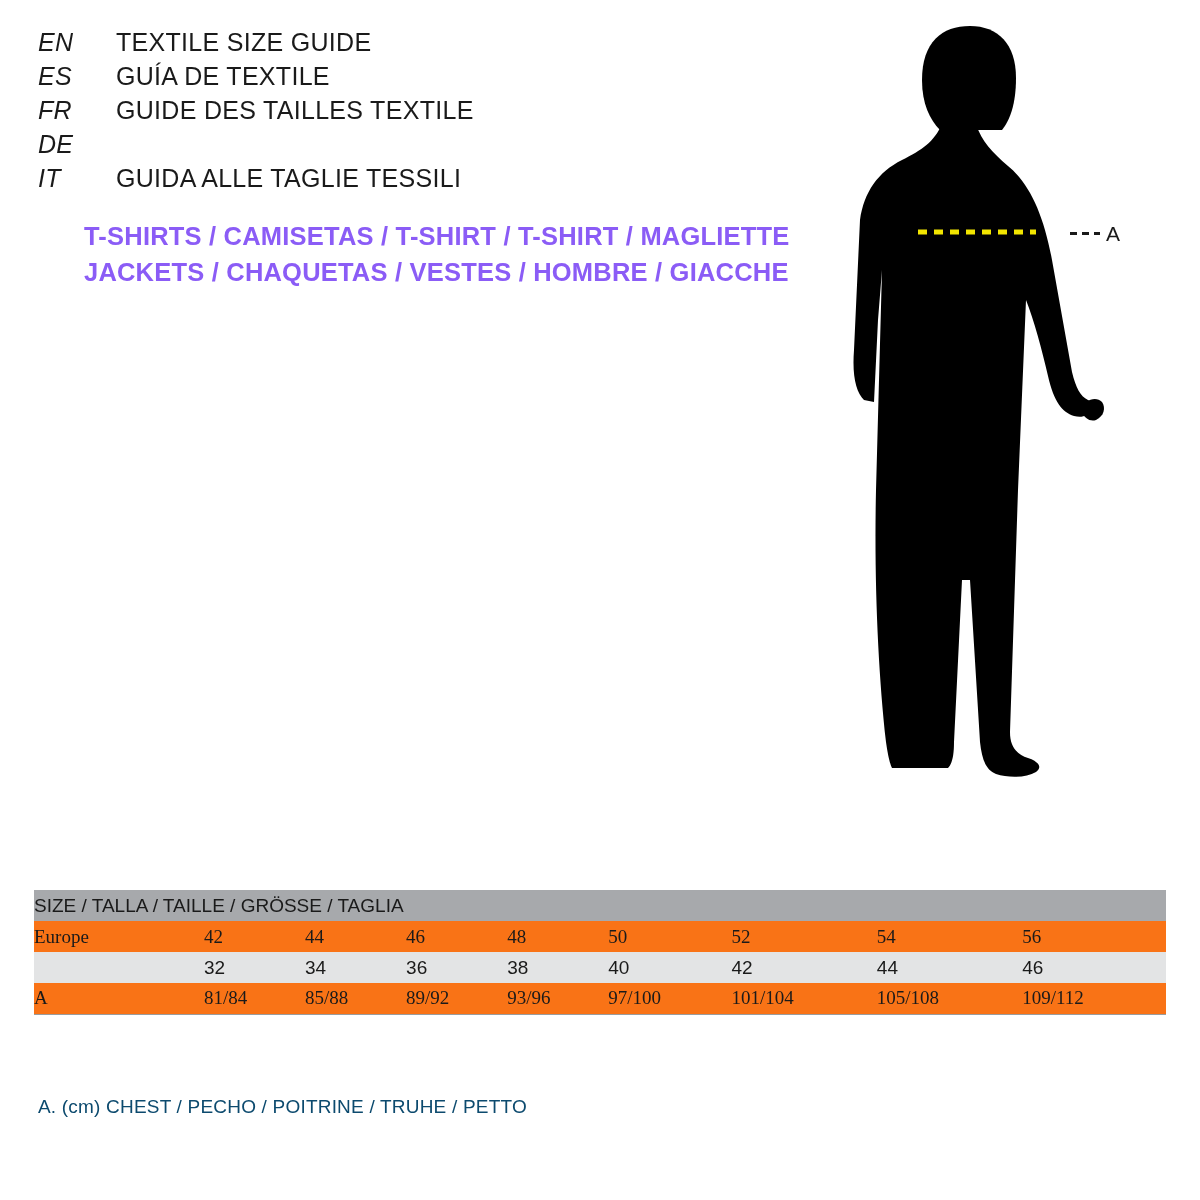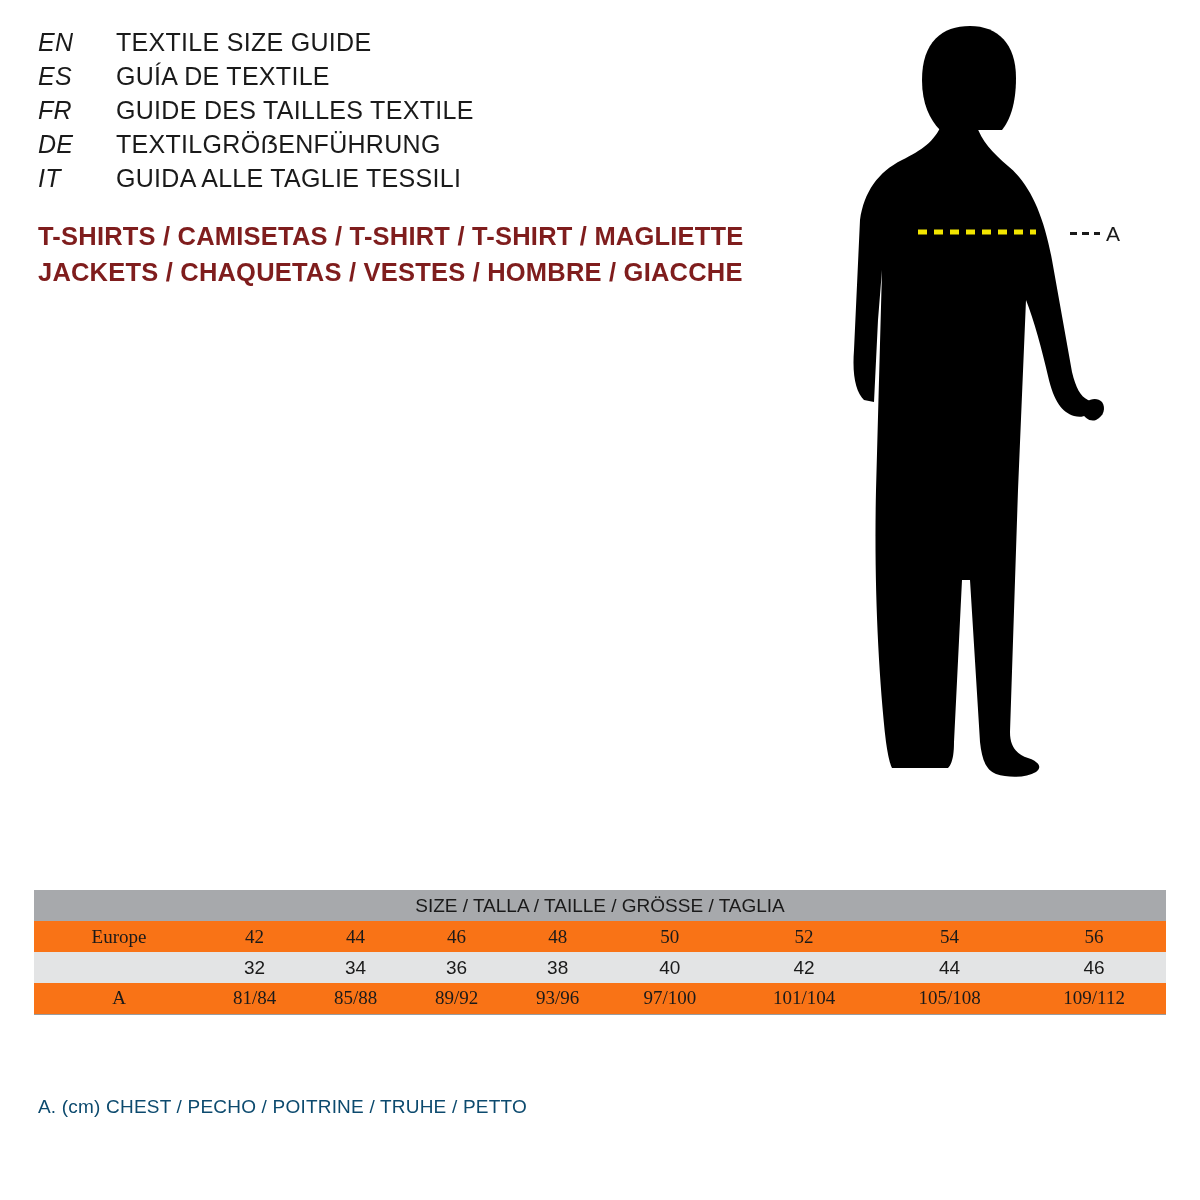--- a/index.html
+++ b/index.html
@@ -43,21 +43,22 @@
   .garment-lines {
     position: absolute;
     left: 38px; top: 218px;
     width: 760px;
   }
   .garment-line {
     font-size: 25.5px;
     font-weight: bold;
     letter-spacing: 0.2px;
     line-height: 36px;
-    color: #7f1d1d;
+    color: #8b5cf6;
+    margin-left: 46px;
   }
 
   
   .figure-wrap {
     position: absolute;
     left: 830px; top: 20px;
     width: 340px; height: 770px;
   }
   .figure-wrap svg { display: block; }
 
@@ -88,21 +89,21 @@
     position: absolute;
     left: 34px; top: 890px;
     width: 1132px;
     border-collapse: collapse;
     font-size: 19px;
   }
   table.size-table th, table.size-table td {
     padding: 0;
     height: 31px;
     font-weight: normal;
-    text-align: center;
+    text-align: left;
     color: #1a1a1a;
   }
   .row-head td {
     background: #a7a9ac;
     text-align: left;
     padding-left: 8px;
     font-size: 19px;
     color: #1a1a1a;
     height: 33px;
   }
@@ -136,21 +137,20 @@
     <div class="lang-row">
       <span class="lang-code">ES</span>
       <span class="lang-text">GUÍA DE TEXTILE</span>
     </div>
     <div class="lang-row">
       <span class="lang-code">FR</span>
       <span class="lang-text">GUIDE DES TAILLES TEXTILE</span>
     </div>
     <div class="lang-row">
       <span class="lang-code">DE</span>
-      <span class="lang-text">TEXTILGRÖẞENFÜHRUNG</span>
     </div>
     <div class="lang-row">
       <span class="lang-code">IT</span>
       <span class="lang-text">GUIDA ALLE TAGLIE TESSILI</span>
     </div>
   </div>
 
   <div class="garment-lines">
     <div class="garment-line">T-SHIRTS / CAMISETAS / T-SHIRT / T-SHIRT / MAGLIETTE</div>
     <div class="garment-line">JACKETS / CHAQUETAS / VESTES / HOMBRE / GIACCHE</div>

